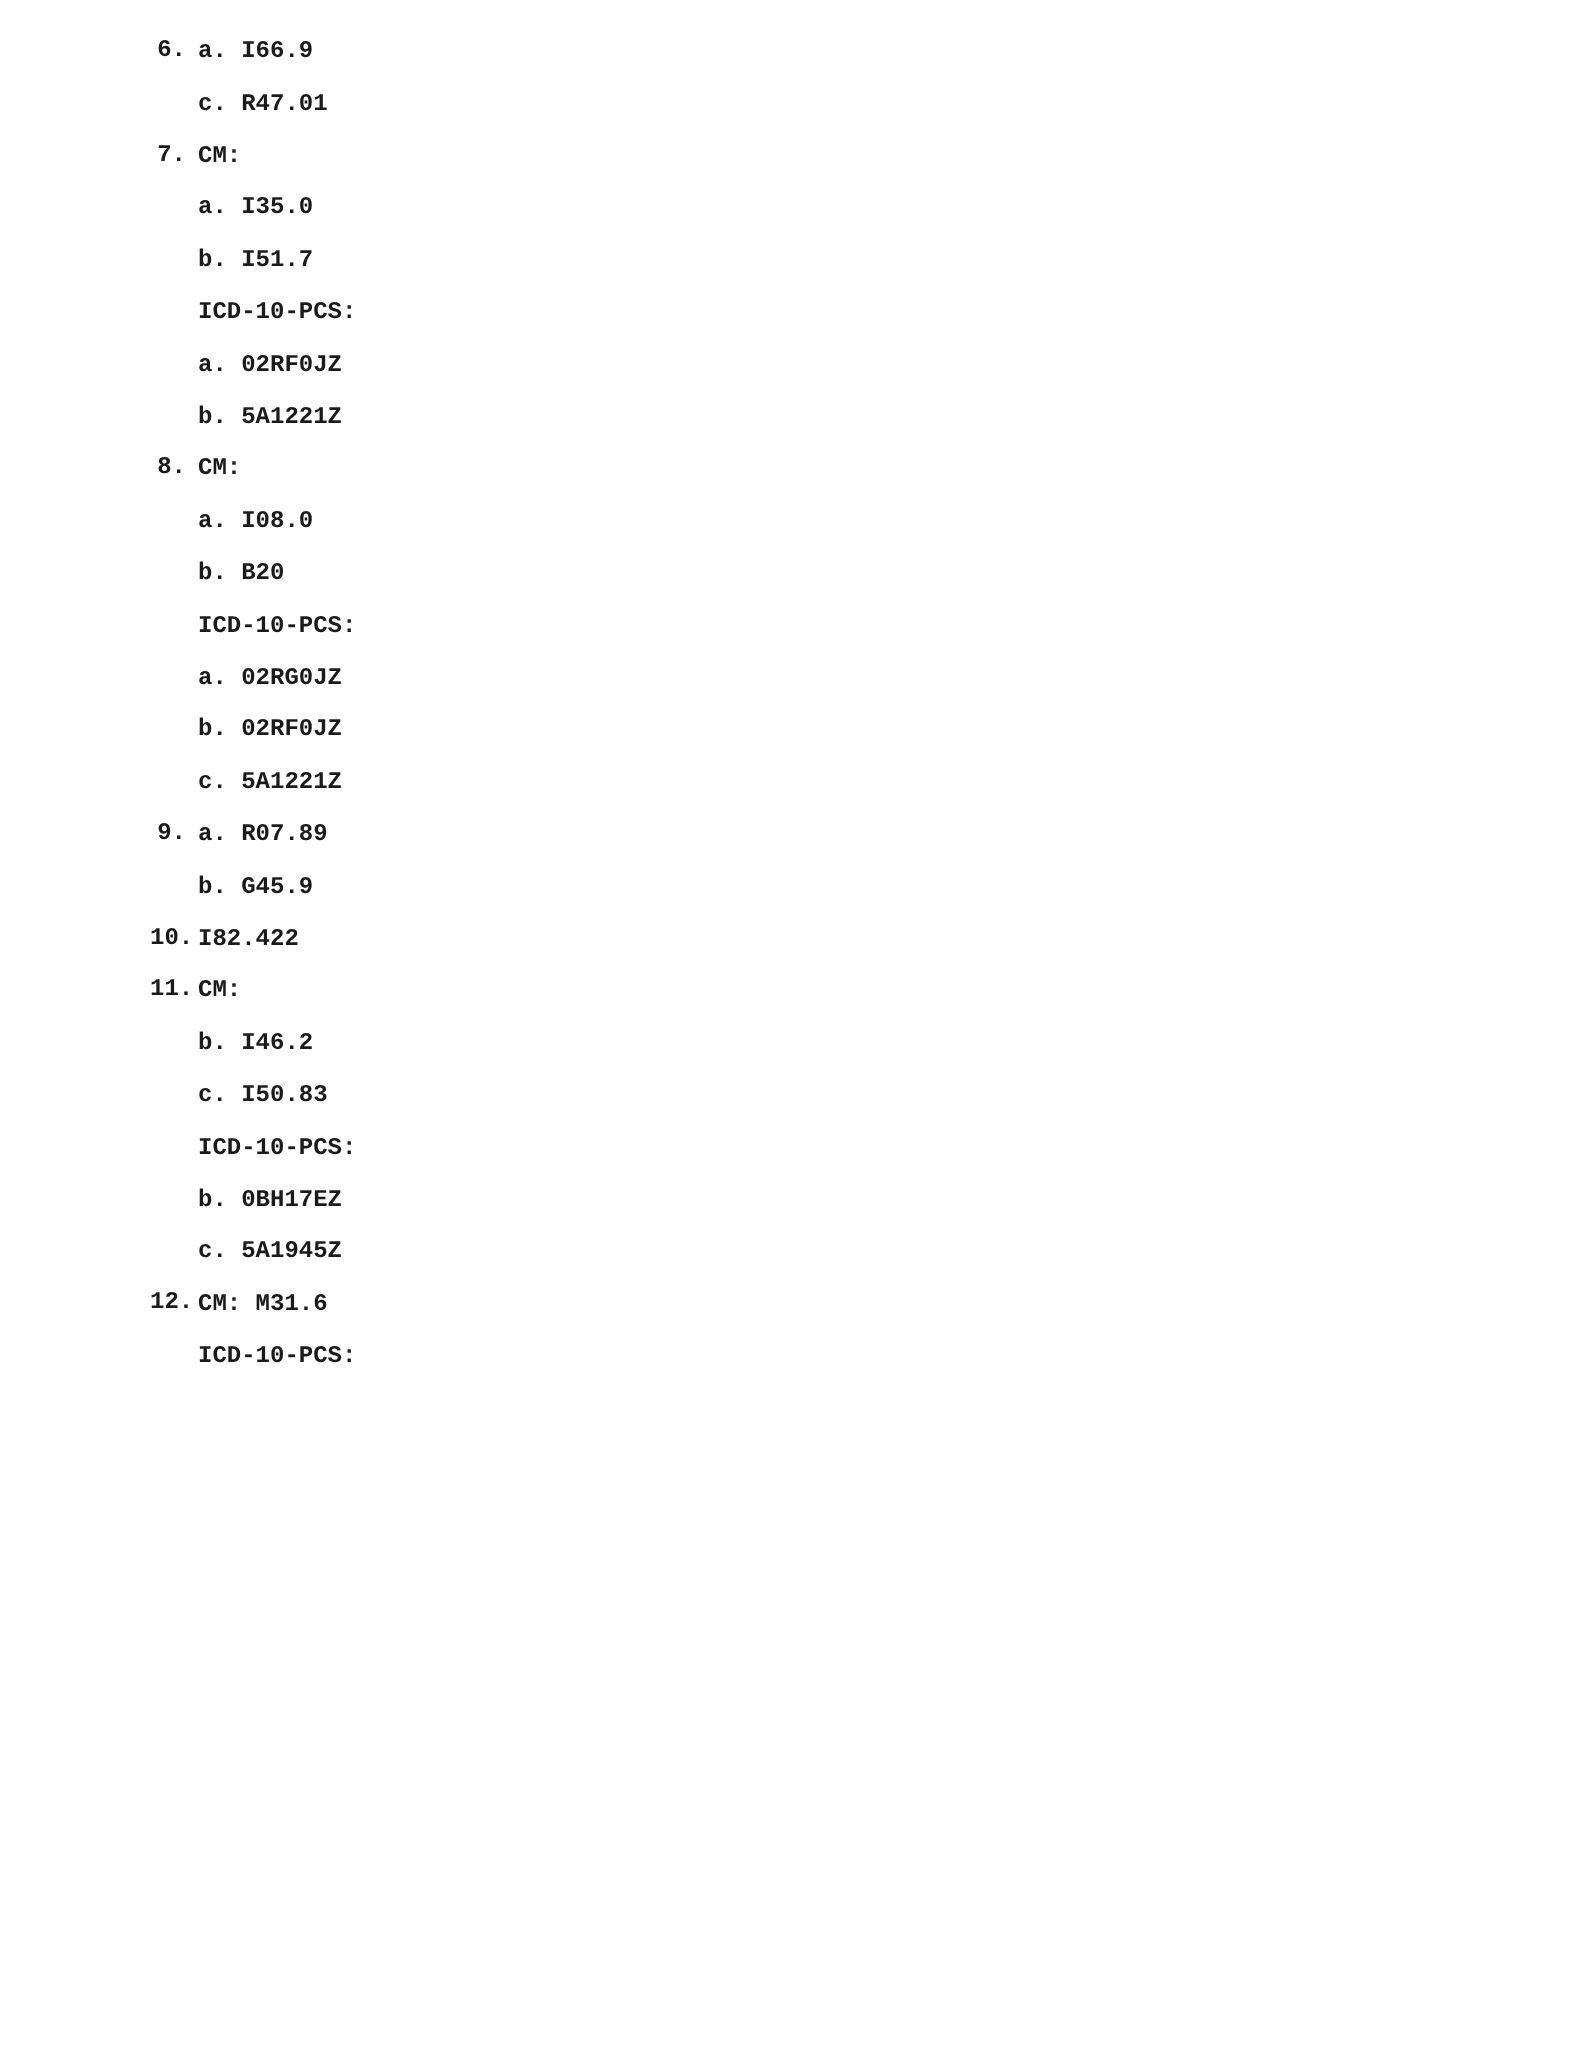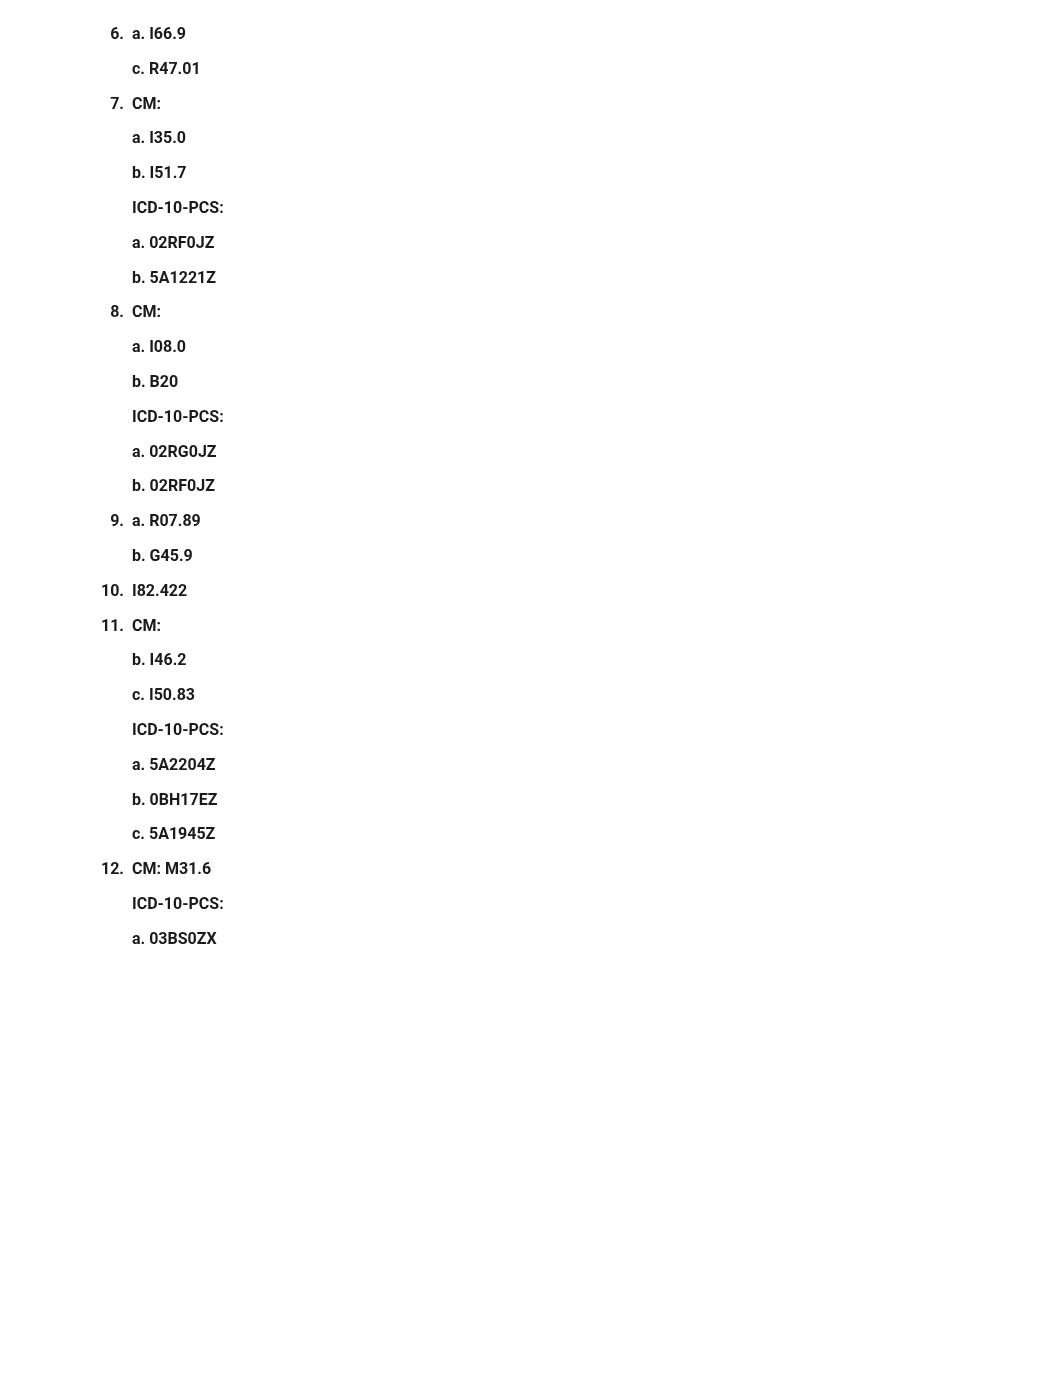--- a/index.html
+++ b/index.html
@@ -1,18 +1,19 @@
 <!DOCTYPE html>
 <html><head>
   <meta charset="utf-8">
   <style>
     * {
       margin: 0;
       padding: 0;
       box-sizing: border-box;
+      font-family: Liberation Mono, monospace;
     }
     body {
       font-family: -apple-system, BlinkMacSystemFont, "Segoe UI", Roboto, Helvetica, Arial, sans-serif;
       width: 1062px;
       height: 1376px;
       background: #ffffff;
       color: #1a1a1a;
       padding-top: 24px;
       padding-left: 100px;
     }
@@ -60,35 +61,34 @@
       <p class="line">a. 02RF0JZ</p>
       <p class="line">b. 5A1221Z</p>
     </li>
     <li>
       <p class="line">CM:</p>
       <p class="line">a. I08.0</p>
       <p class="line">b. B20</p>
       <p class="line">ICD-10-PCS:</p>
       <p class="line">a. 02RG0JZ</p>
       <p class="line">b. 02RF0JZ</p>
+      <p class="line">c. 5A1221Z</p>
     </li>
     <li>
       <p class="line">a. R07.89</p>
       <p class="line">b. G45.9</p>
     </li>
     <li>
       <p class="line">I82.422</p>
     </li>
     <li>
       <p class="line">CM:</p>
       <p class="line">b. I46.2</p>
       <p class="line">c. I50.83</p>
       <p class="line">ICD-10-PCS:</p>
-      <p class="line">a. 5A2204Z</p>
       <p class="line">b. 0BH17EZ</p>
       <p class="line">c. 5A1945Z</p>
     </li>
     <li>
       <p class="line">CM: M31.6</p>
       <p class="line">ICD-10-PCS:</p>
-      <p class="line">a. 03BS0ZX</p>
     </li>
   </ol>
 
 </body></html>

